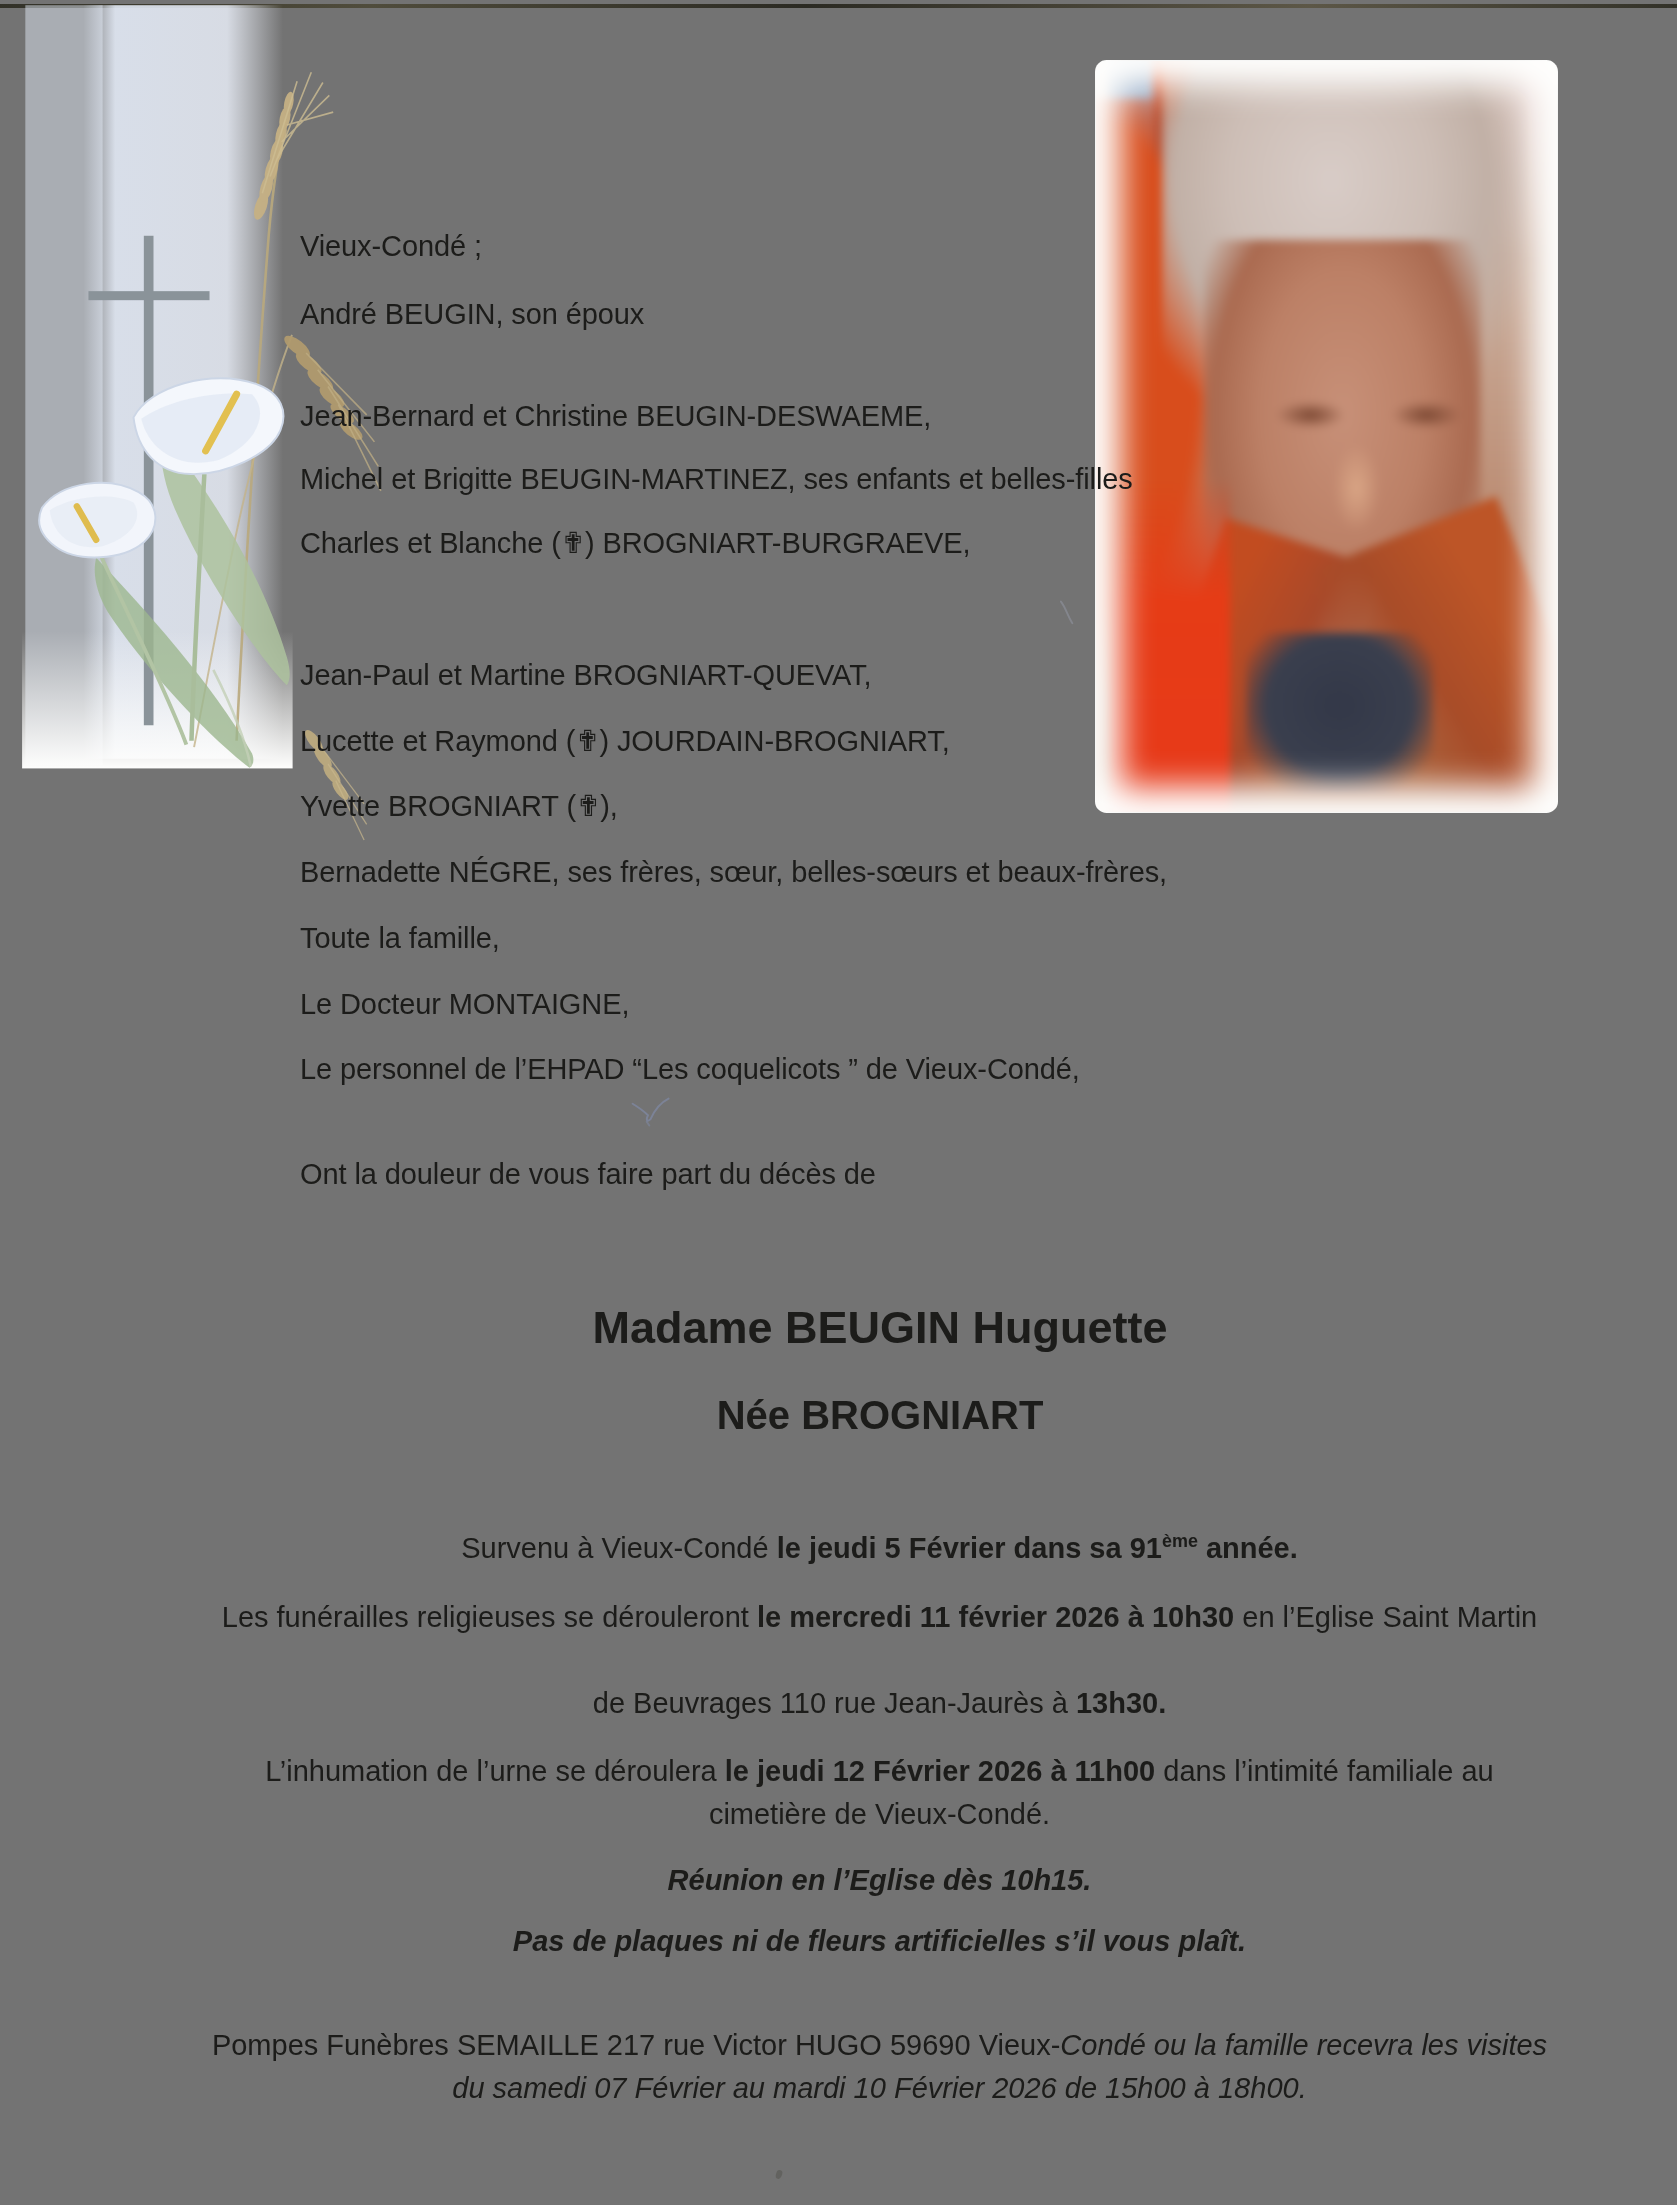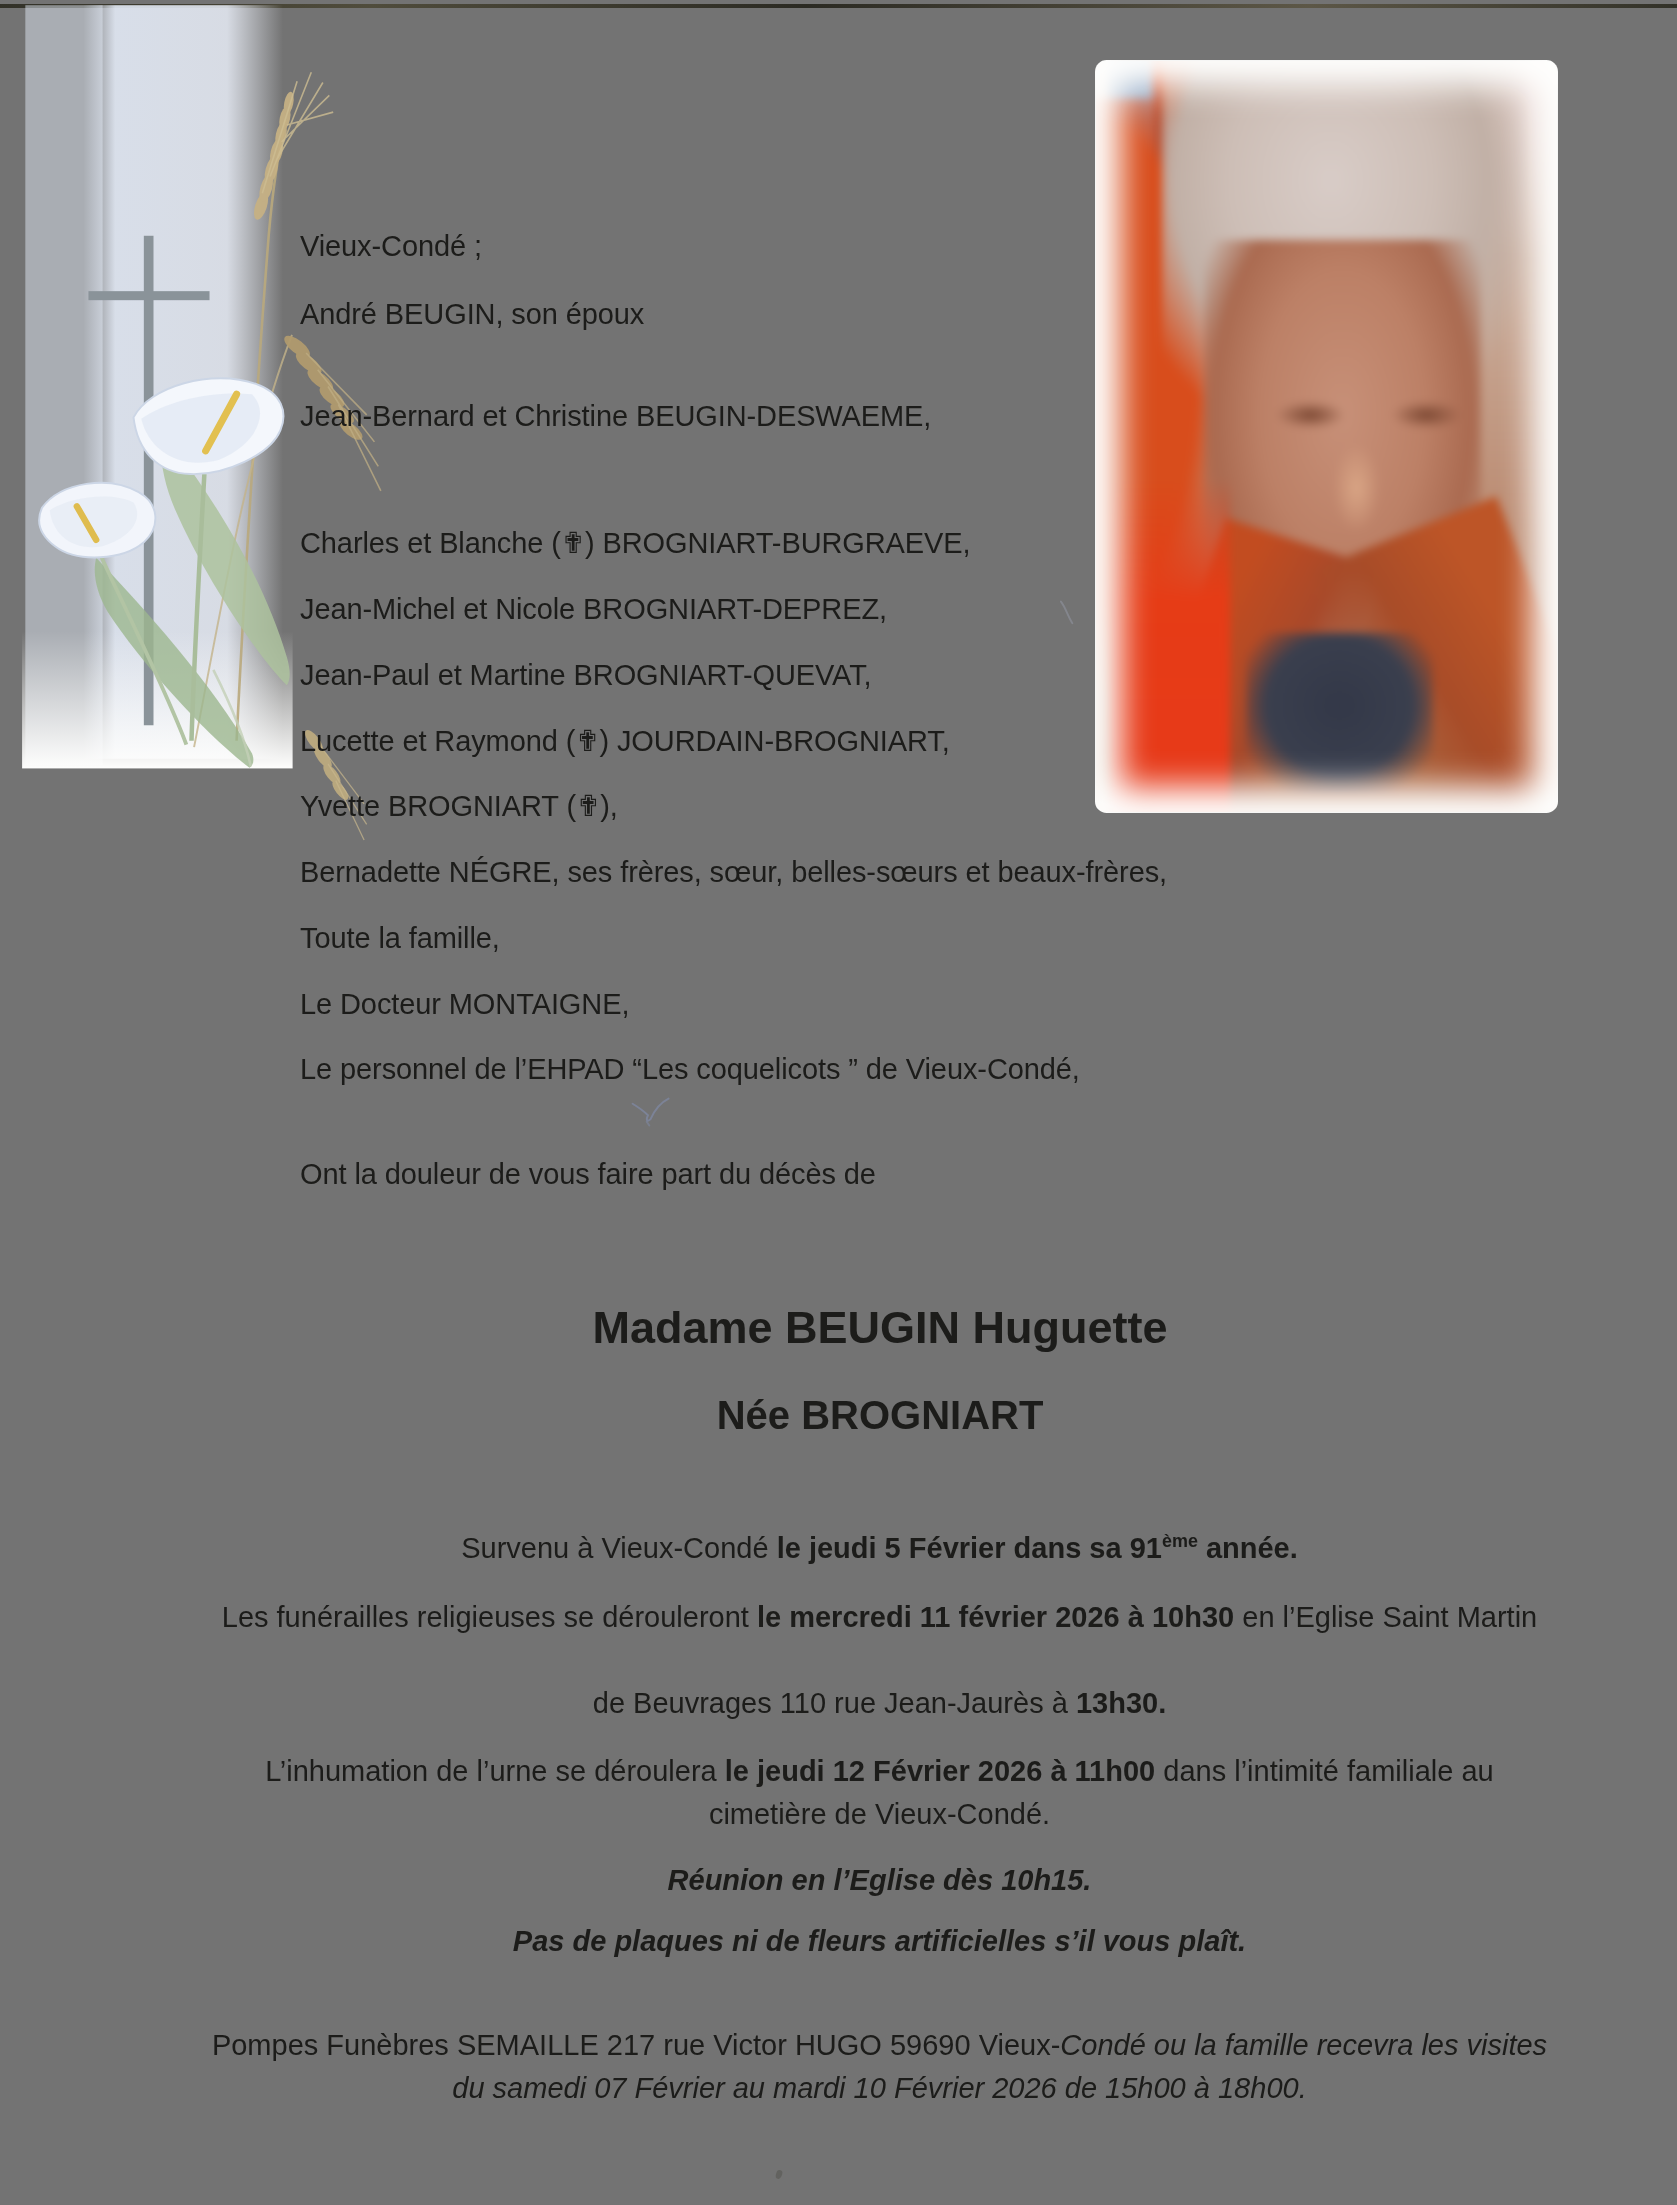--- a/index.html
+++ b/index.html
@@ -174,22 +174,22 @@
         <div class="ph-dark"></div>
         <div class="ph-fire"></div>
       </div>
     </div>
     <div class="ph-feather"></div>
   </div>
 
   <div class="fam" style="top:231px">Vieux-Condé ;</div>
   <div class="fam" style="top:299px">André BEUGIN, son époux</div>
   <div class="fam" style="top:401px">Jean-Bernard et Christine BEUGIN-DESWAEME,</div>
+  <div class="fam" style="top:464px">Michel et Brigitte BEUGIN-MARTINEZ, ses enfants et belles-filles</div>
   <div class="fam" style="top:528px">Charles et Blanche (✟)  BROGNIART-BURGRAEVE,</div>
-  <div class="fam" style="top:594px">Jean-Michel et Nicole BROGNIART-DEPREZ,</div>
   <div class="fam" style="top:660px">Jean-Paul et Martine BROGNIART-QUEVAT,</div>
   <div class="fam" style="top:726px">Lucette et Raymond (✟) JOURDAIN-BROGNIART,</div>
   <div class="fam" style="top:791px">Yvette BROGNIART (✟),</div>
   <div class="fam" style="top:857px">Bernadette NÉGRE, ses frères, sœur, belles-sœurs et beaux-frères,</div>
   <div class="fam" style="top:923px">Toute la famille,</div>
   <div class="fam" style="top:989px">Le Docteur MONTAIGNE,</div>
   <div class="fam" style="top:1054px">Le personnel de l’EHPAD “Les coquelicots ” de Vieux-Condé,</div>
 
   <div class="fam" style="top:1159px">Ont la douleur de vous faire part du décès de</div>
   <div class="heading h-name" style="top:1302px">Madame BEUGIN Huguette</div>

